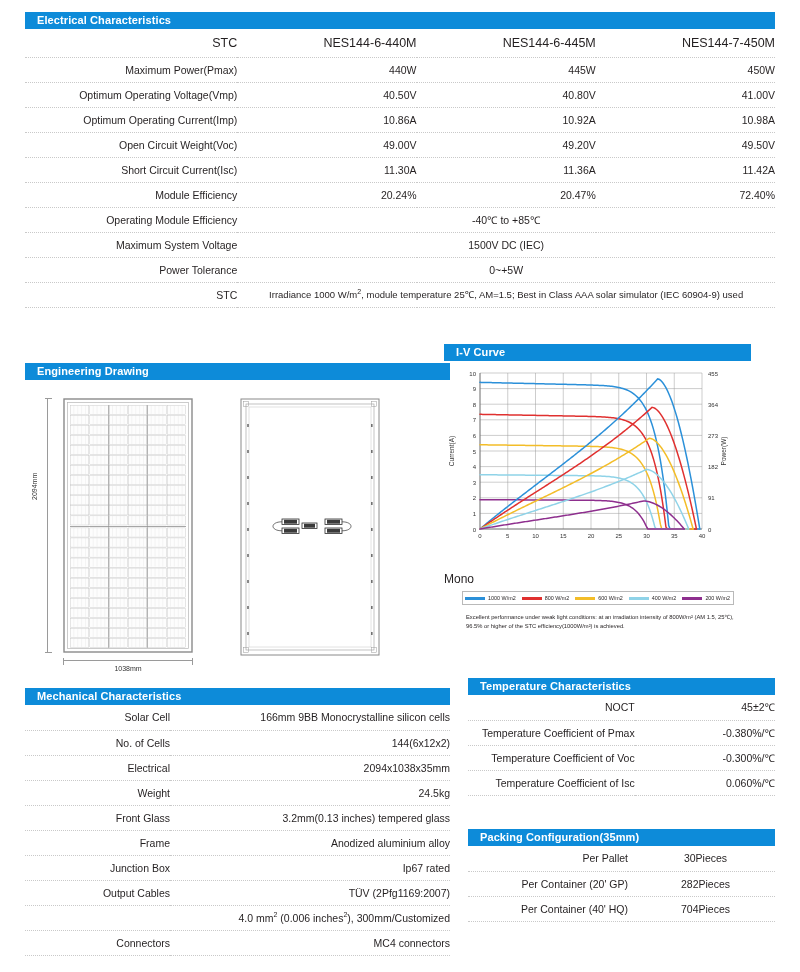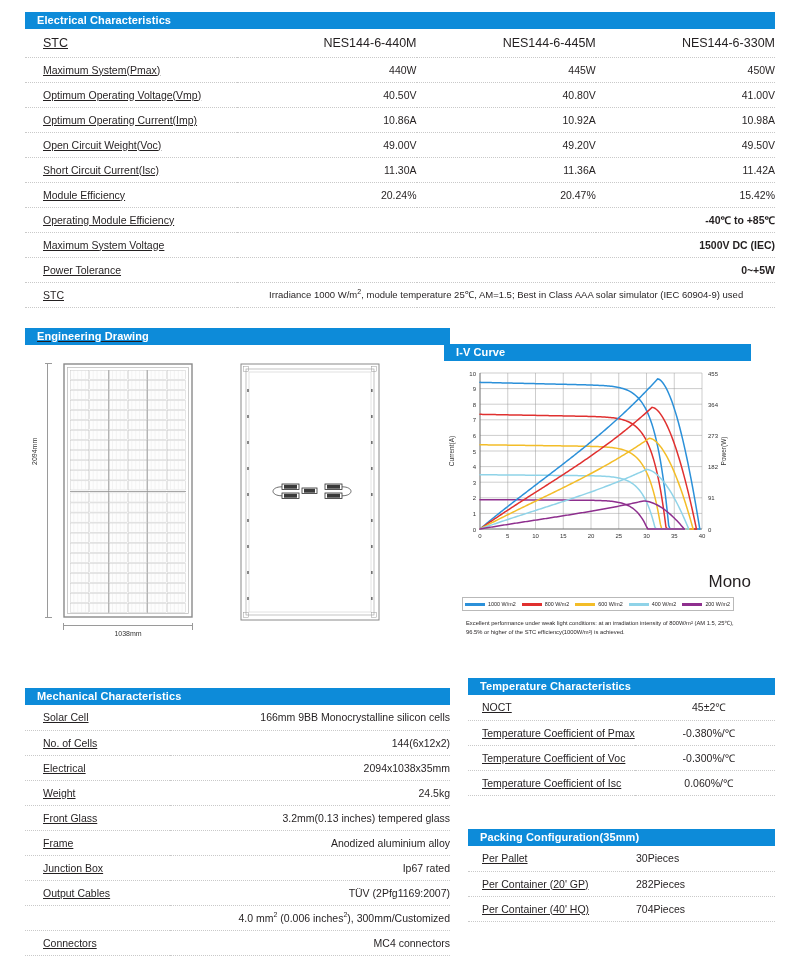--- a/index.html
+++ b/index.html
@@ -31,34 +31,34 @@
   .tbl td {
     font-size: 10.5px;
     padding: 0;
     height: 25px;
     vertical-align: middle;
     border-bottom: 1px dotted #c9c9c9;
     color: #231f20;
     white-space: nowrap;
   }
   .tbl tr:last-child td { border-bottom: 1px dotted #c9c9c9; }
-  .tbl td.k { padding-left: 18px; text-align: left; text-decoration: underline; }
+  .tbl td.k { padding-left: 18px; text-align: right; }
   .tbl td.v { text-align: right; }
-  .tbl td.vfull { text-align: right; font-weight: bold; }
+  .tbl td.vfull { text-align: center; }
   .tbl td.vnote { text-align: center; font-size: 9.5px; }
   sup { font-size: 7px; vertical-align: super; }
 
   
   #electrical { position:absolute; left:25px; top:12px; width:750px; }
   #electrical .tbl td.k { width: 212px; }
   #electrical .tbl td.v { width: 179px; }
   #electrical .tbl tr.hdr td { height: 28px; font-size: 12.5px; }
 
   
-  #drawing { position:absolute; left:25px; top:328px; width:425px;text-decoration:underline; }
+  #drawing { position:absolute; left:25px; top:363px; width:425px; }
   #ivcurve { position:absolute; left:444px; top:344px; width:307px; }
 
   .draw-area { position: relative; height: 300px; }
   .panel-front { position:absolute; left:38px; top:18px; width:130px; height:255px; }
   .panel-back  { position:absolute; left:215px; top:18px; width:140px; height:258px; }
 
   .dim-v {
     position:absolute; left:6px; top:120px;
     font-size: 7px; color:#333;
     transform: rotate(-90deg); transform-origin: left top;
@@ -81,62 +81,62 @@
     border-top:1px solid #9a9a9a;
   }
   .dim-line-h:before, .dim-line-h:after{
     content:""; position:absolute; top:-3px; width:1px; height:7px; background:#9a9a9a;
   }
   .dim-line-h:before{ left:0; } .dim-line-h:after{ right:0; }
 
   
   .chart-wrap { position:relative; width:307px; height:215px; }
   .chart-caption {
-    text-align:right; font-size:17px; color:#231f20; margin-top:-4px;
+    text-align:left; font-size:12px; color:#231f20; margin-top:-4px;
   }
   .legend-box {
     margin: 5px auto 0; width: 272px;
     border:1px solid #b9b9b9; background:#fff;
     display:flex; align-items:center; justify-content:center;
     gap: 6px; padding: 3px 4px;
   }
   .legend-item { display:flex; align-items:center; gap:3px; }
   .legend-swatch { width:20px; height:3px; display:block; }
   .legend-label { font-size:5.4px; color:#231f20; white-space:nowrap; }
   .note {
     margin: 8px 6px 0 22px; font-size:5.8px; line-height:1.55; color:#231f20;
   }
 
   
   #mechanical { position:absolute; left:25px; top:678px; width:425px;margin-top:10px; }
   #mechanical .tbl td.k { width:145px; }
   #temperature { position:absolute; left:468px; top:678px; width:307px; }
   #temperature .tbl td.k { width:160px; padding-left:14px;margin-top:32px; }
-  #temperature .tbl td.v { text-align:center; padding-left:8px;margin-left:35px; }
+  #temperature .tbl td.v { text-align:right; padding-left:8px;margin-left:35px; }
   #packing { position:absolute; left:468px; top:829px; width:307px; }
   #packing .tbl td.k { width:160px; padding-left:14px; }
-  #packing .tbl td.v { text-align:left; padding-left:8px; }
+  #packing .tbl td.v { text-align:center; padding-left:8px; }
 </style>
 </head>
 <body>
 
 <div class="page">
 
   <section id="electrical">
     <div class="sec-head">Electrical Characteristics</div>
     <table class="tbl">
       <tbody id="electrical-body">
           <tr class="hdr">
             <td class="k">STC</td>
             <td class="v">NES144-6-440M</td>
             <td class="v">NES144-6-445M</td>
-            <td class="v">NES144-6-330M</td>
-          </tr>
-          <tr>
-            <td class="k">Maximum System(Pmax)</td>
+            <td class="v">NES144-7-450M</td>
+          </tr>
+          <tr>
+            <td class="k">Maximum Power(Pmax)</td>
             <td class="v">440W</td>
             <td class="v">445W</td>
             <td class="v">450W</td>
           </tr>
           <tr>
             <td class="k">Optimum Operating Voltage(Vmp)</td>
             <td class="v">40.50V</td>
             <td class="v">40.80V</td>
             <td class="v">41.00V</td>
           </tr>
@@ -155,21 +155,21 @@
           <tr>
             <td class="k">Short Circuit Current(Isc)</td>
             <td class="v">11.30A</td>
             <td class="v">11.36A</td>
             <td class="v">11.42A</td>
           </tr>
           <tr>
             <td class="k">Module Efficiency</td>
             <td class="v">20.24%</td>
             <td class="v">20.47%</td>
-            <td class="v">15.42%</td>
+            <td class="v">72.40%</td>
           </tr>
           <tr>
             <td class="k">Operating Module Efficiency</td>
             <td class="vfull" colspan="3">-40℃ to +85℃</td>
           </tr>
           <tr>
             <td class="k">Maximum System Voltage</td>
             <td class="vfull" colspan="3">1500V DC (IEC)</td>
           </tr>
           <tr>

